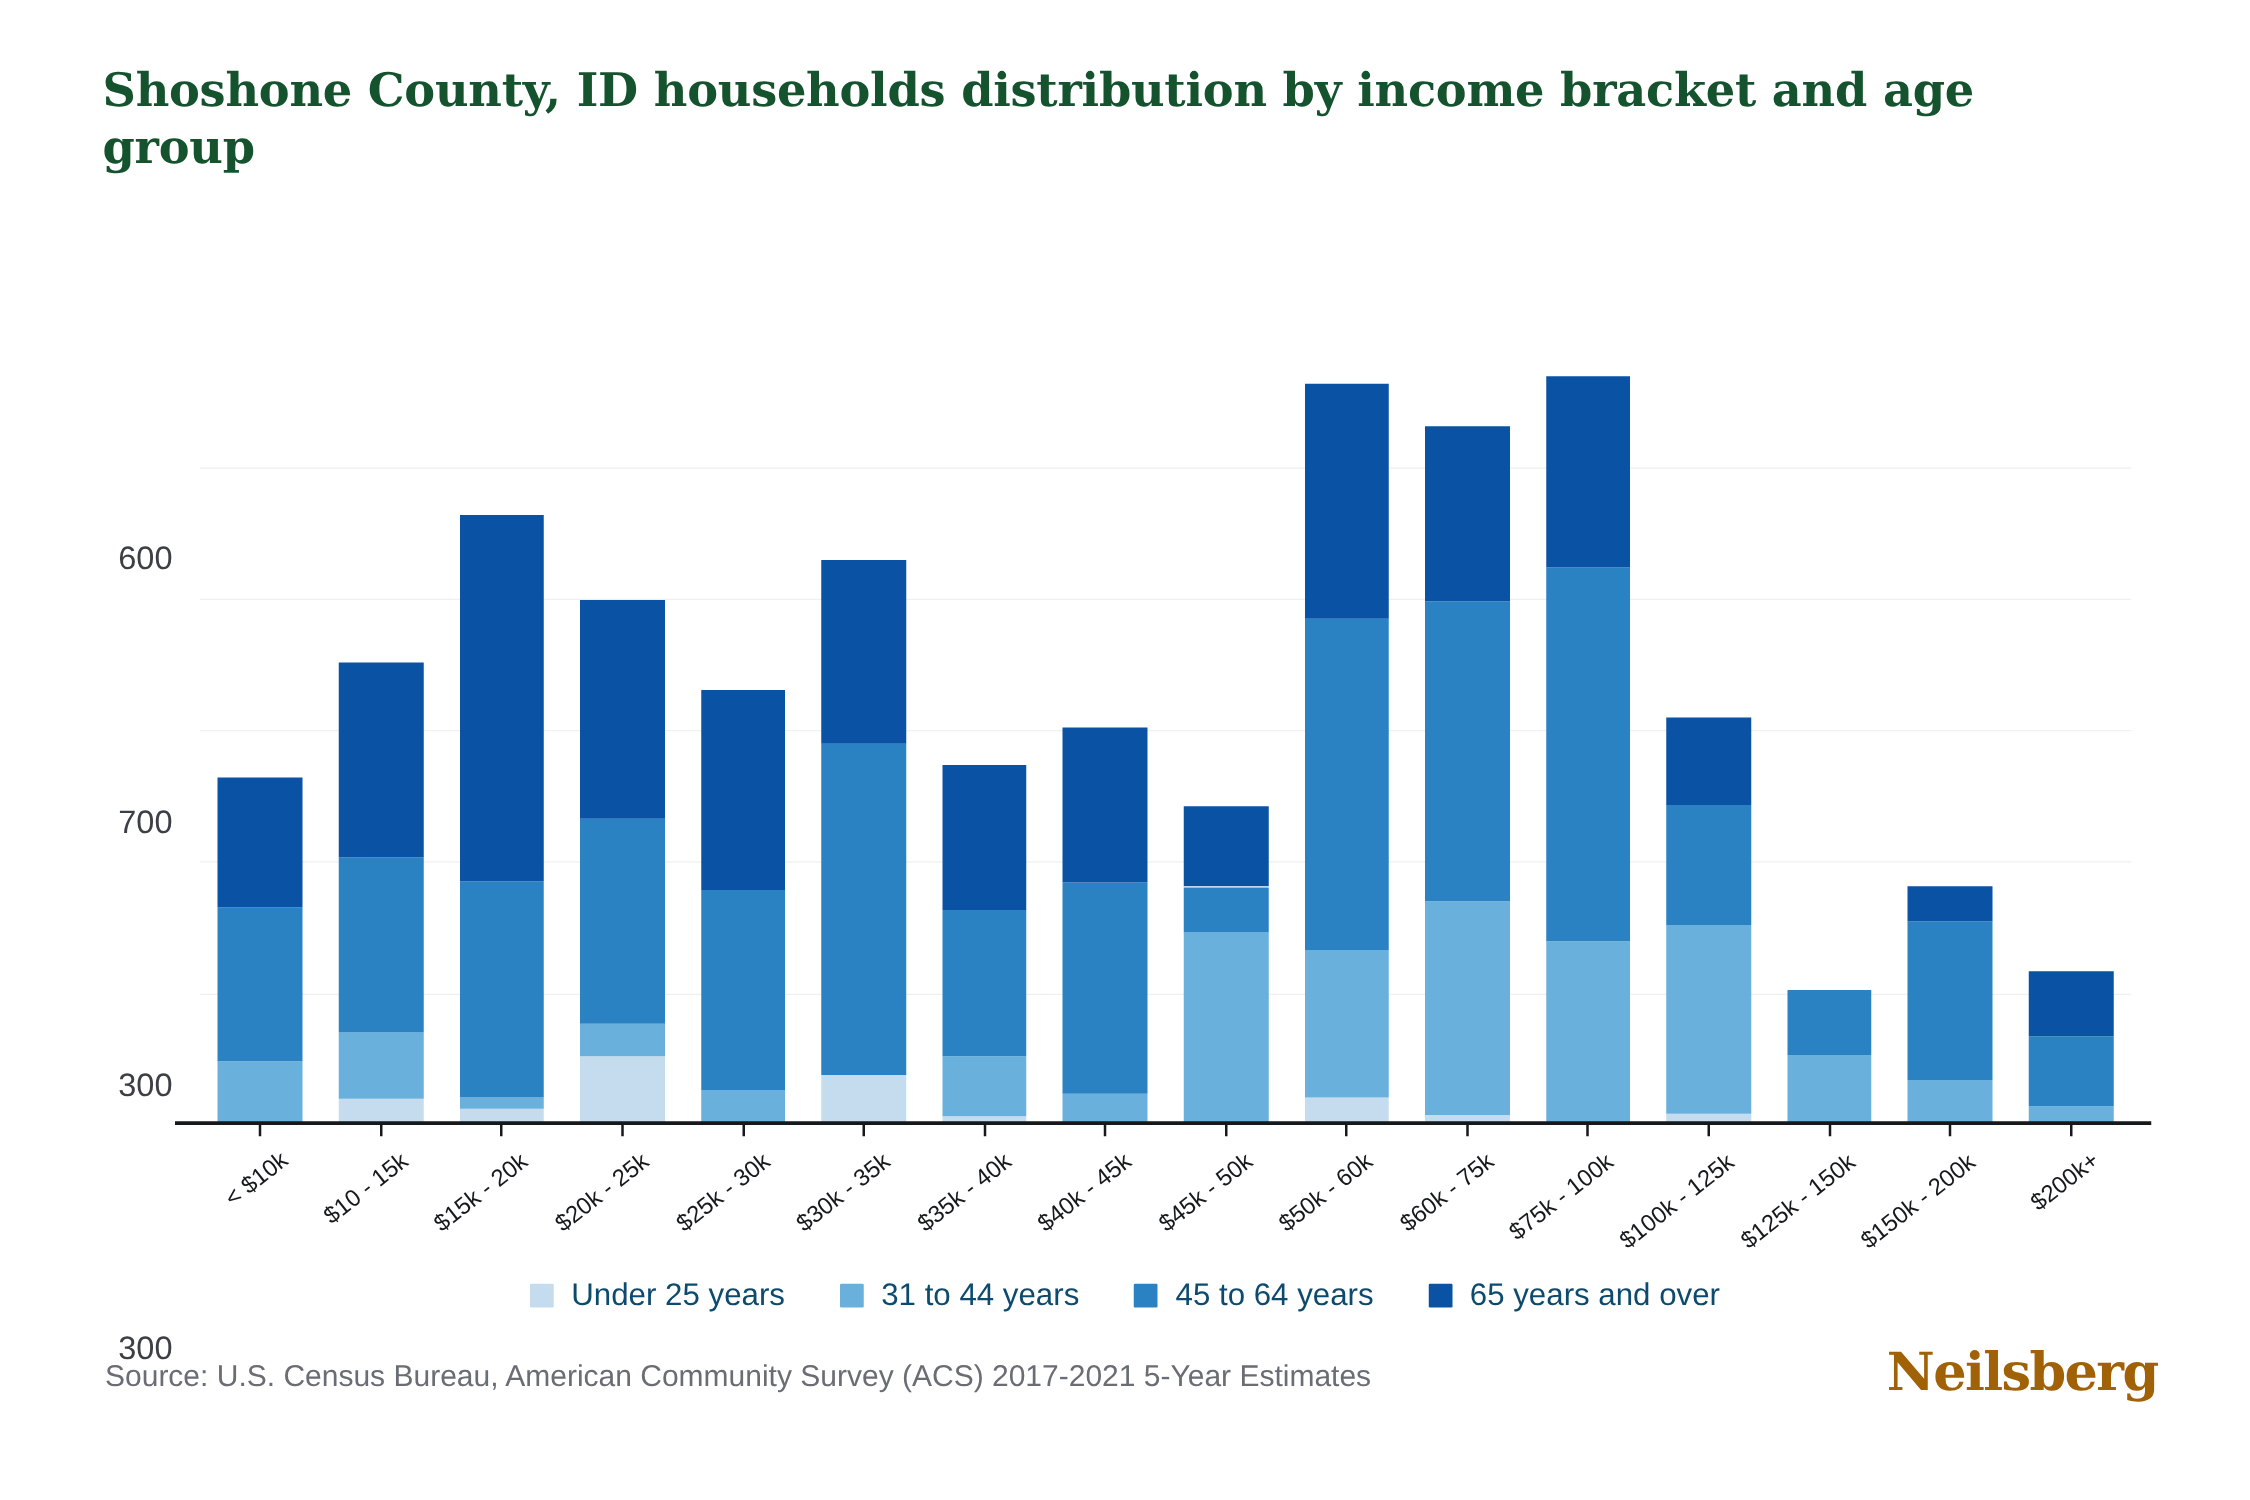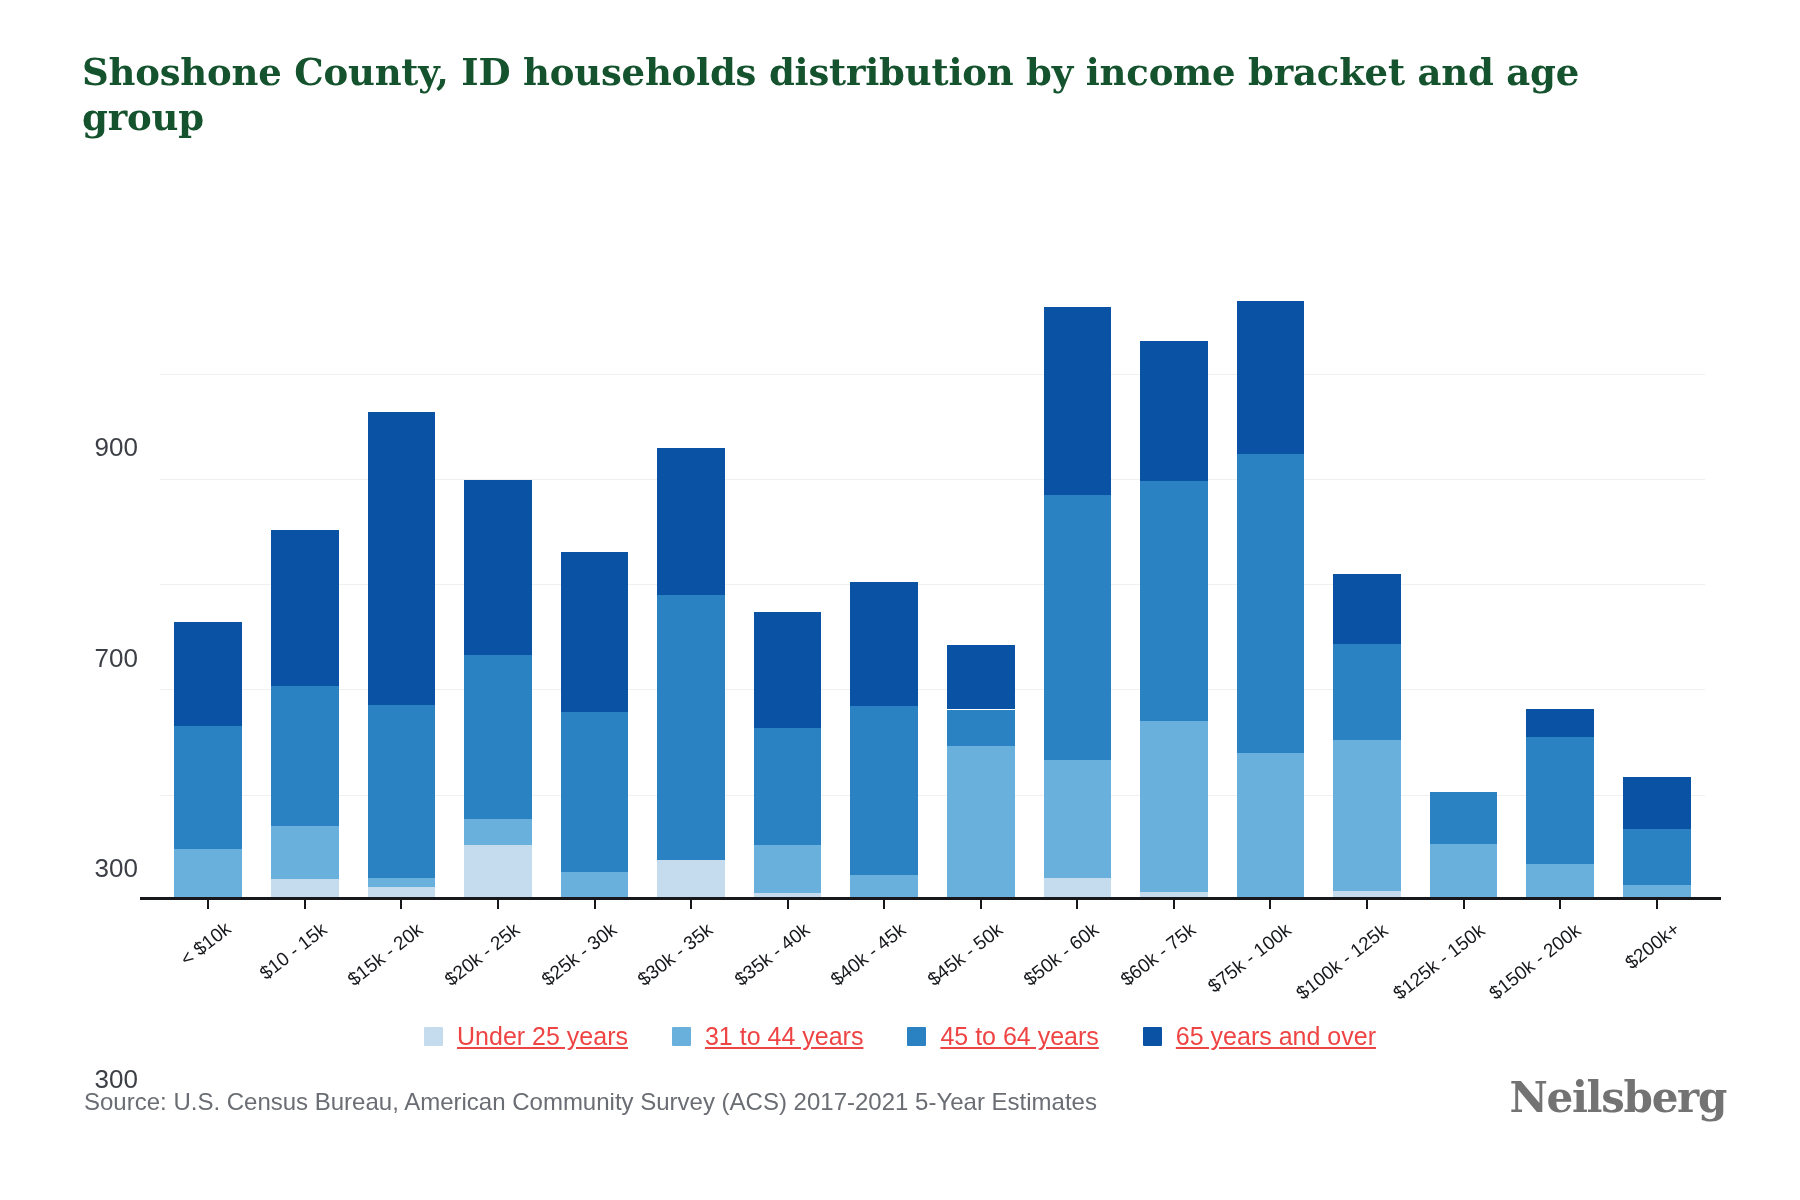--- a/index.html
+++ b/index.html
@@ -117,40 +117,40 @@
     position: absolute;
     left: 0; right: 0;
     top: 1022px;
     display: flex;
     justify-content: center;
     align-items: center;
     gap: 44px;
   }
   .legend-item { display: flex; align-items: center; gap: 14px; }
   .legend-swatch { width: 19px; height: 19px; border-radius: 1px; display: block; }
-  .legend-label { font-size: 25px; color: #ef4444; white-space: nowrap; text-decoration: underline; }
+  .legend-label { font-size: 25px; color: #0c4a6e; white-space: nowrap; }
 
   
   .source {
     position: absolute;
     left: 84px;
     top: 1088px;
     font-size: 24px;
     color: #6a6d73;
     white-space: nowrap;
   }
   .brand {
     position: absolute;
     right: 74px;
     top: 1073px;
     font-family: "DejaVu Serif", "Liberation Serif", serif;
     font-weight: 700;
     font-size: 42px;
     letter-spacing: -1.3px;
-    color: #737373;
+    color: #a16207;
   }
 </style>
 </head>
 <body>
 
 <div id="page">
 
   <div class="header">
     <h1 class="chart-title">Shoshone County, ID households distribution by income bracket and age group</h1>
   </div>
@@ -163,21 +163,21 @@
           <div class="gridline" style="top: 389.474px;">
             <div class="ytick-label" style="top: 389.474px;">300</div>
           </div>
           <div class="gridline" style="top: 284.211px;">
             <div class="ytick-label" style="top: 284.211px;">300</div>
           </div>
           <div class="gridline" style="top: 178.947px;">
             <div class="ytick-label" style="top: 178.947px;">700</div>
           </div>
           <div class="gridline" style="top: 73.6842px;">
-            <div class="ytick-label" style="top: 73.6842px;">900</div>
+            <div class="ytick-label" style="top: 73.6842px;">600</div>
           </div>
         </div>
       <div class="bars-layer" id="bars">
           <div class="bar-group" title="&lt; $10k: 264" style="left: 14.4844px; width: 67.5938px;">
             <div class="seg" title="25 to 44 years: 48" style="height: 50.5263px; bottom: 0px; background: rgb(105, 176, 221);"></div>
             <div class="seg" title="45 to 64 years: 117" style="height: 123.158px; bottom: 50.5263px; background: rgb(43, 130, 195);"></div>
             <div class="seg" title="65 years and over: 99" style="height: 104.211px; bottom: 173.684px; background: rgb(10, 83, 164);"></div>
           </div>
           <div class="bar-group" title="$10 - 15k: 352" style="left: 111.047px; width: 67.5938px;">
             <div class="seg" title="Under 25 years: 20" style="height: 21.0526px; bottom: 0px; background: rgb(197, 220, 238);"></div>

